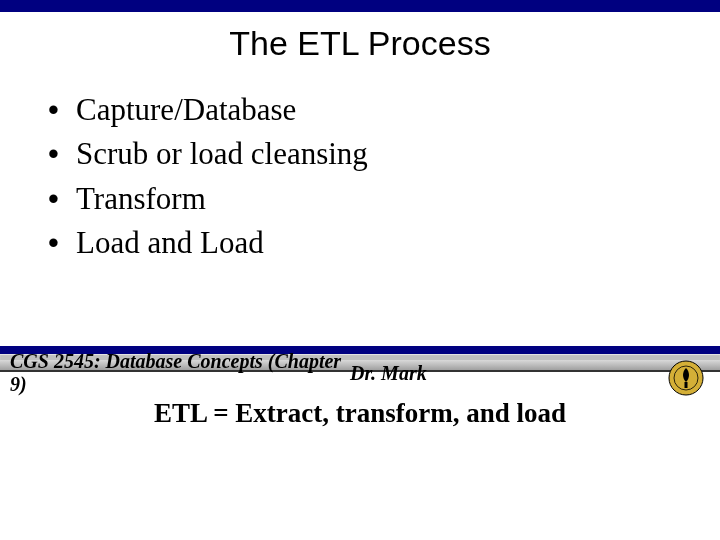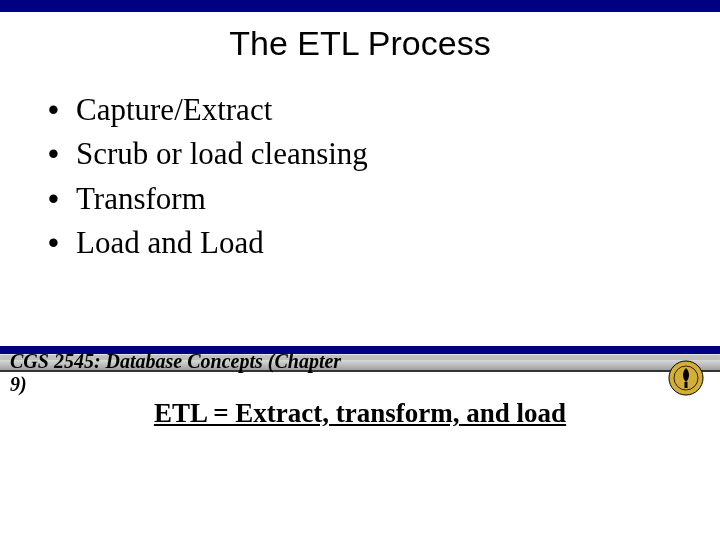--- a/index.html
+++ b/index.html
@@ -60,21 +60,20 @@
   }
   .summary {
     position: absolute;
     top: 398px;
     left: 0;
     width: 100%;
     text-align: center;
     font-size: 27px;
     font-weight: bold;
     color: #000;
-    text-decoration: underline;
   }
   .footer-bars {
     position: absolute;
     bottom: 28px;
     left: 0;
     width: 100%;
   }
   .fb1 { height: 8px; background: #000080; }
   .fb2 { height: 6px; background: #bfbfbf; box-shadow: inset 0 1px 1px rgba(255,255,255,0.6); }
   .fb3 { height: 10px; background: linear-gradient(#d9d9d9, #a0a0a0); }
@@ -113,21 +112,21 @@
 
 <div class="slide">
 
   <div class="top-bar"></div>
 
   <div class="title">The ETL Process</div>
 
   <div class="body-text">
     <div class="bullet-row">
       <div class="bullet-dot">•</div>
-      <div class="bullet-label">Capture/Extract</div>
+      <div class="bullet-label">Capture/Database</div>
     </div>
     <div class="bullet-row">
       <div class="bullet-dot">•</div>
       <div class="bullet-label">Scrub or load cleansing</div>
     </div>
     <div class="bullet-row">
       <div class="bullet-dot">•</div>
       <div class="bullet-label">Transform</div>
     </div>
     <div class="bullet-row">
@@ -140,20 +139,21 @@
 
   <div class="footer-bars">
     <div class="fb1"></div>
     <div class="fb2"></div>
     <div class="fb3"></div>
     <div class="fb4"></div>
   </div>
 
   <div class="footer-text">
     <span class="footer-left">CGS 2545: Database Concepts  (Chapter 9)</span>
+    <span class="footer-right">Dr. Mark</span>
   </div>
 
   <svg class="logo" viewBox="0 0 36 36">
     <circle cx="18" cy="18" r="17" fill="#d4af37" stroke="#000" stroke-width="1"></circle>
     <circle cx="18" cy="18" r="12" fill="none" stroke="#000" stroke-width="0.8"></circle>
     <path d="M18 8 C14 12 14 18 18 22 C22 18 22 12 18 8 Z" fill="#000"></path>
     <rect x="16.5" y="22" width="3" height="6" fill="#000"></rect>
   </svg>
 
 </div>

